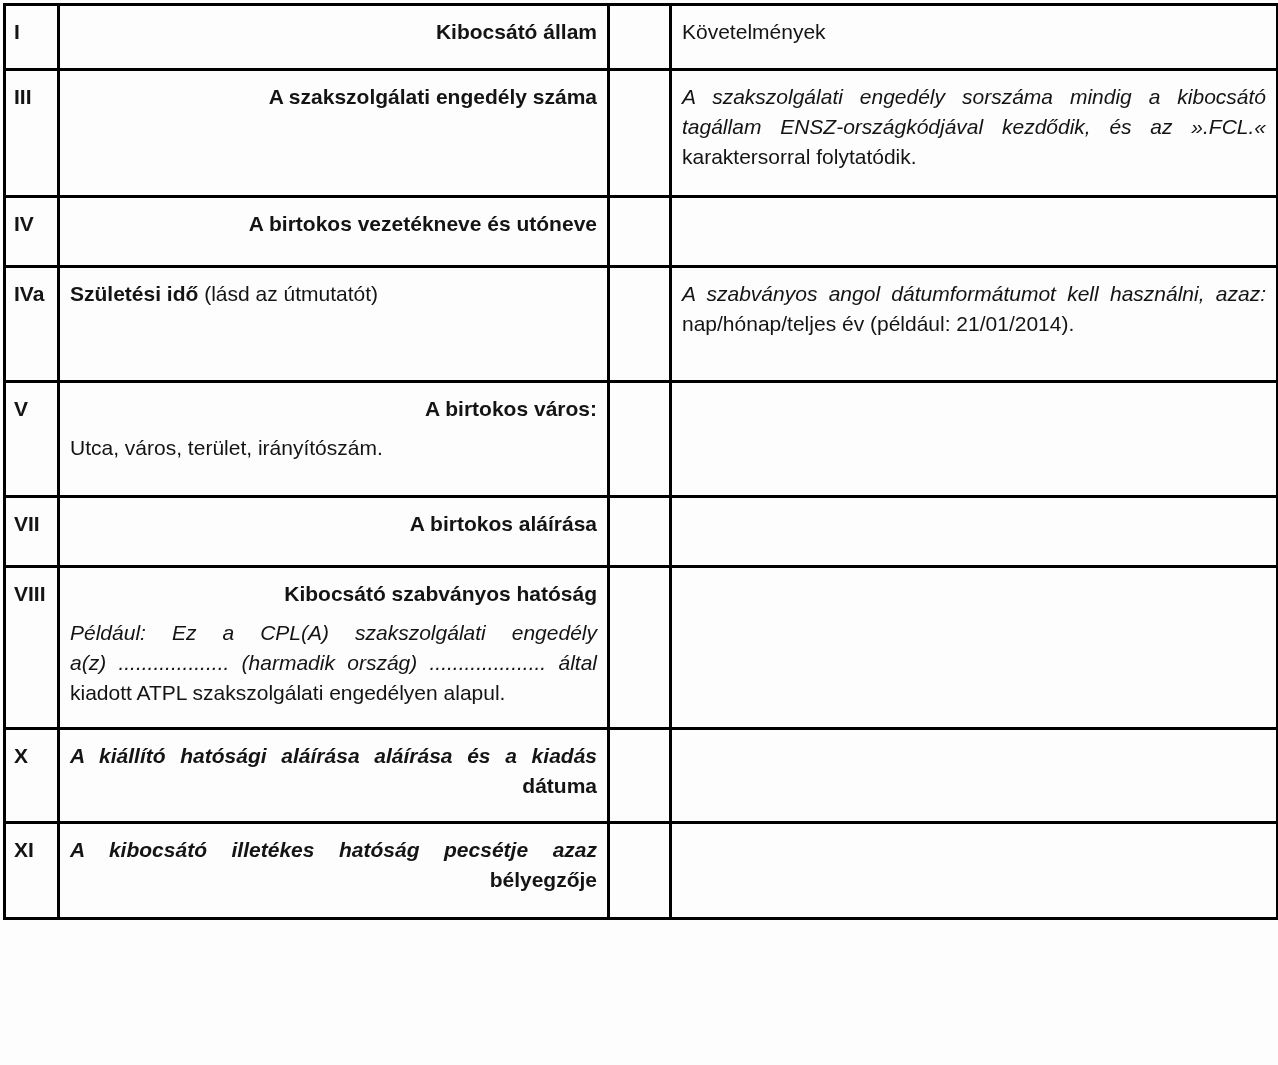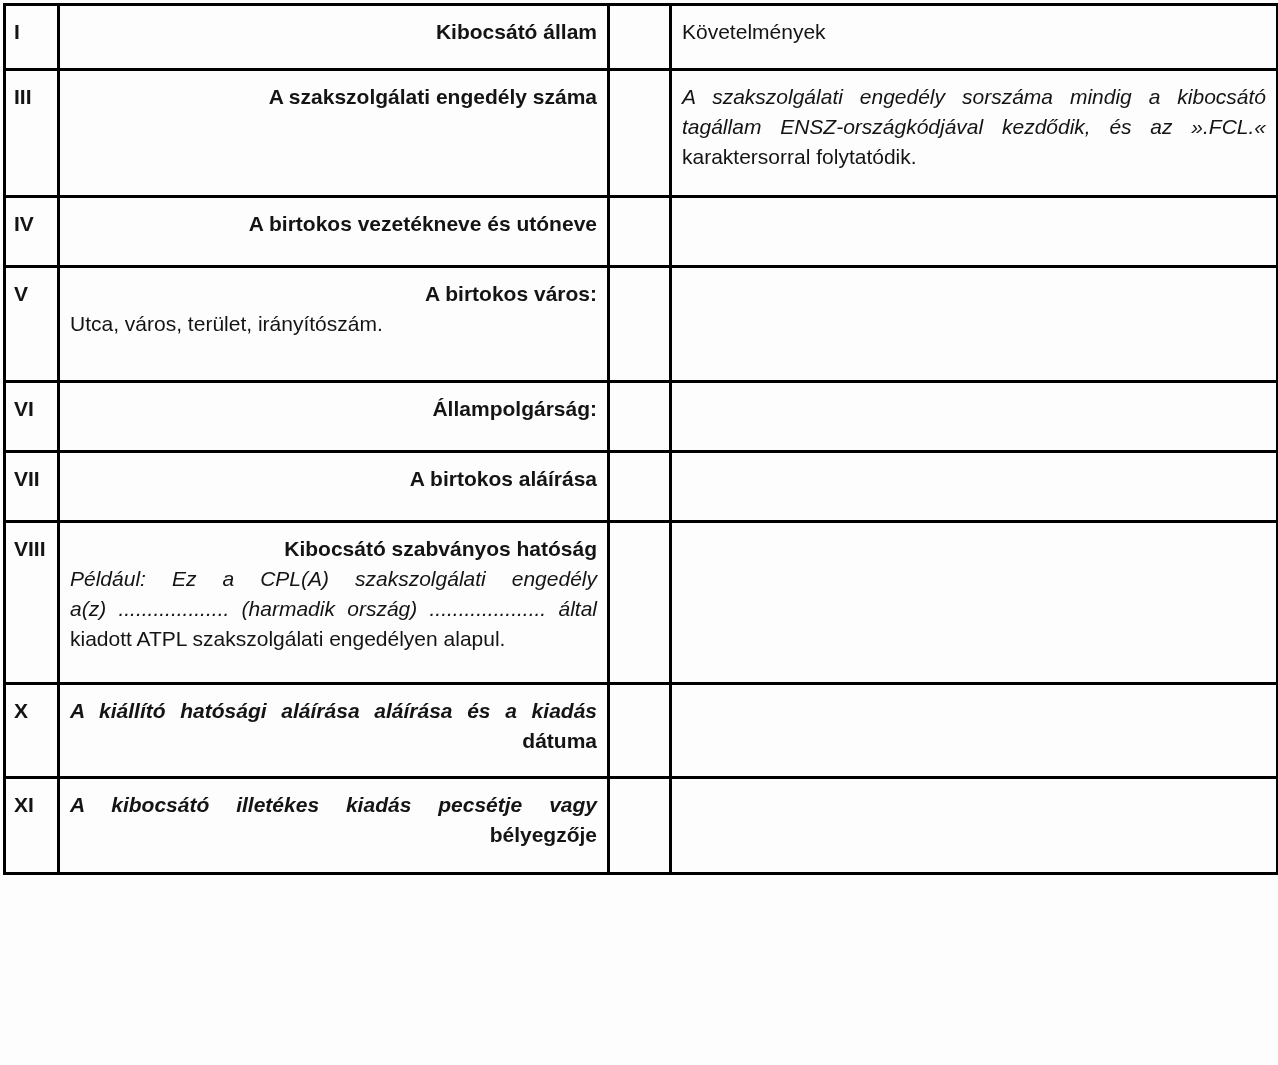--- a/index.html
+++ b/index.html
@@ -33,21 +33,21 @@
   }
   td.spacer { padding: 0; }
   .b { font-weight: bold; text-align: right; }
   .line { min-height: 30px; }
   
   .jl {
     text-align: justify;
     text-align-last: justify;
     font-style: italic;
   }
-  .para { }
+  .para { margin-top: 9px; }
 </style>
 </head>
 <body>
 
 <table class="doc">
   <colgroup>
     <col style="width:54px">
     <col style="width:550px">
     <col style="width:62px">
     <col style="width:607px">
@@ -80,42 +80,45 @@
 
   <tr style="height:70px">
     <td class="code">IV</td>
     <td>
       <div class="line b">A birtokos vezetékneve és utóneve</div>
     </td>
     <td class="spacer"></td>
     <td></td>
   </tr>
 
+  <tr style="height:115px">
+    <td class="code">IVa</td>
+    <td>
+      <div class="line"><span class="b">Születési idő</span><span> (lásd az útmutatót)</span></div>
+    </td>
+    <td class="spacer"></td>
+    <td>
+      <div class="line jl">A szabványos angol dátumformátumot kell használni, azaz:</div>
+      <div class="line">nap/hónap/teljes év (például: 21/01/2014).</div>
+    </td>
+  </tr>
 
 
   <tr style="height:115px">
     <td class="code">V</td>
     <td>
       <div class="line b">A birtokos város:</div>
       <div class="para">
         <div class="line">Utca, város, terület, irányítószám.</div>
       </div>
     </td>
     <td class="spacer"></td>
     <td></td>
   </tr>
 
-  <tr style="height:70px">
-    <td class="code">VI</td>
-    <td>
-      <div class="line b">Állampolgárság:</div>
-    </td>
-    <td class="spacer"></td>
-    <td></td>
-  </tr>
 
   <tr style="height:70px">
     <td class="code">VII</td>
     <td>
       <div class="line b">A birtokos aláírása</div>
     </td>
     <td class="spacer"></td>
     <td></td>
   </tr>
 
@@ -139,20 +142,20 @@
       <div class="line b jl">A kiállító hatósági aláírása aláírása és a kiadás</div>
       <div class="line b">dátuma</div>
     </td>
     <td class="spacer"></td>
     <td></td>
   </tr>
 
   <tr style="height:96px">
     <td class="code">XI</td>
     <td>
-      <div class="line b jl">A kibocsátó illetékes kiadás pecsétje vagy</div>
+      <div class="line b jl">A kibocsátó illetékes hatóság pecsétje azaz</div>
       <div class="line b">bélyegzője</div>
     </td>
     <td class="spacer"></td>
     <td></td>
   </tr>
 </tbody>
   </table>
 
 </body></html>

